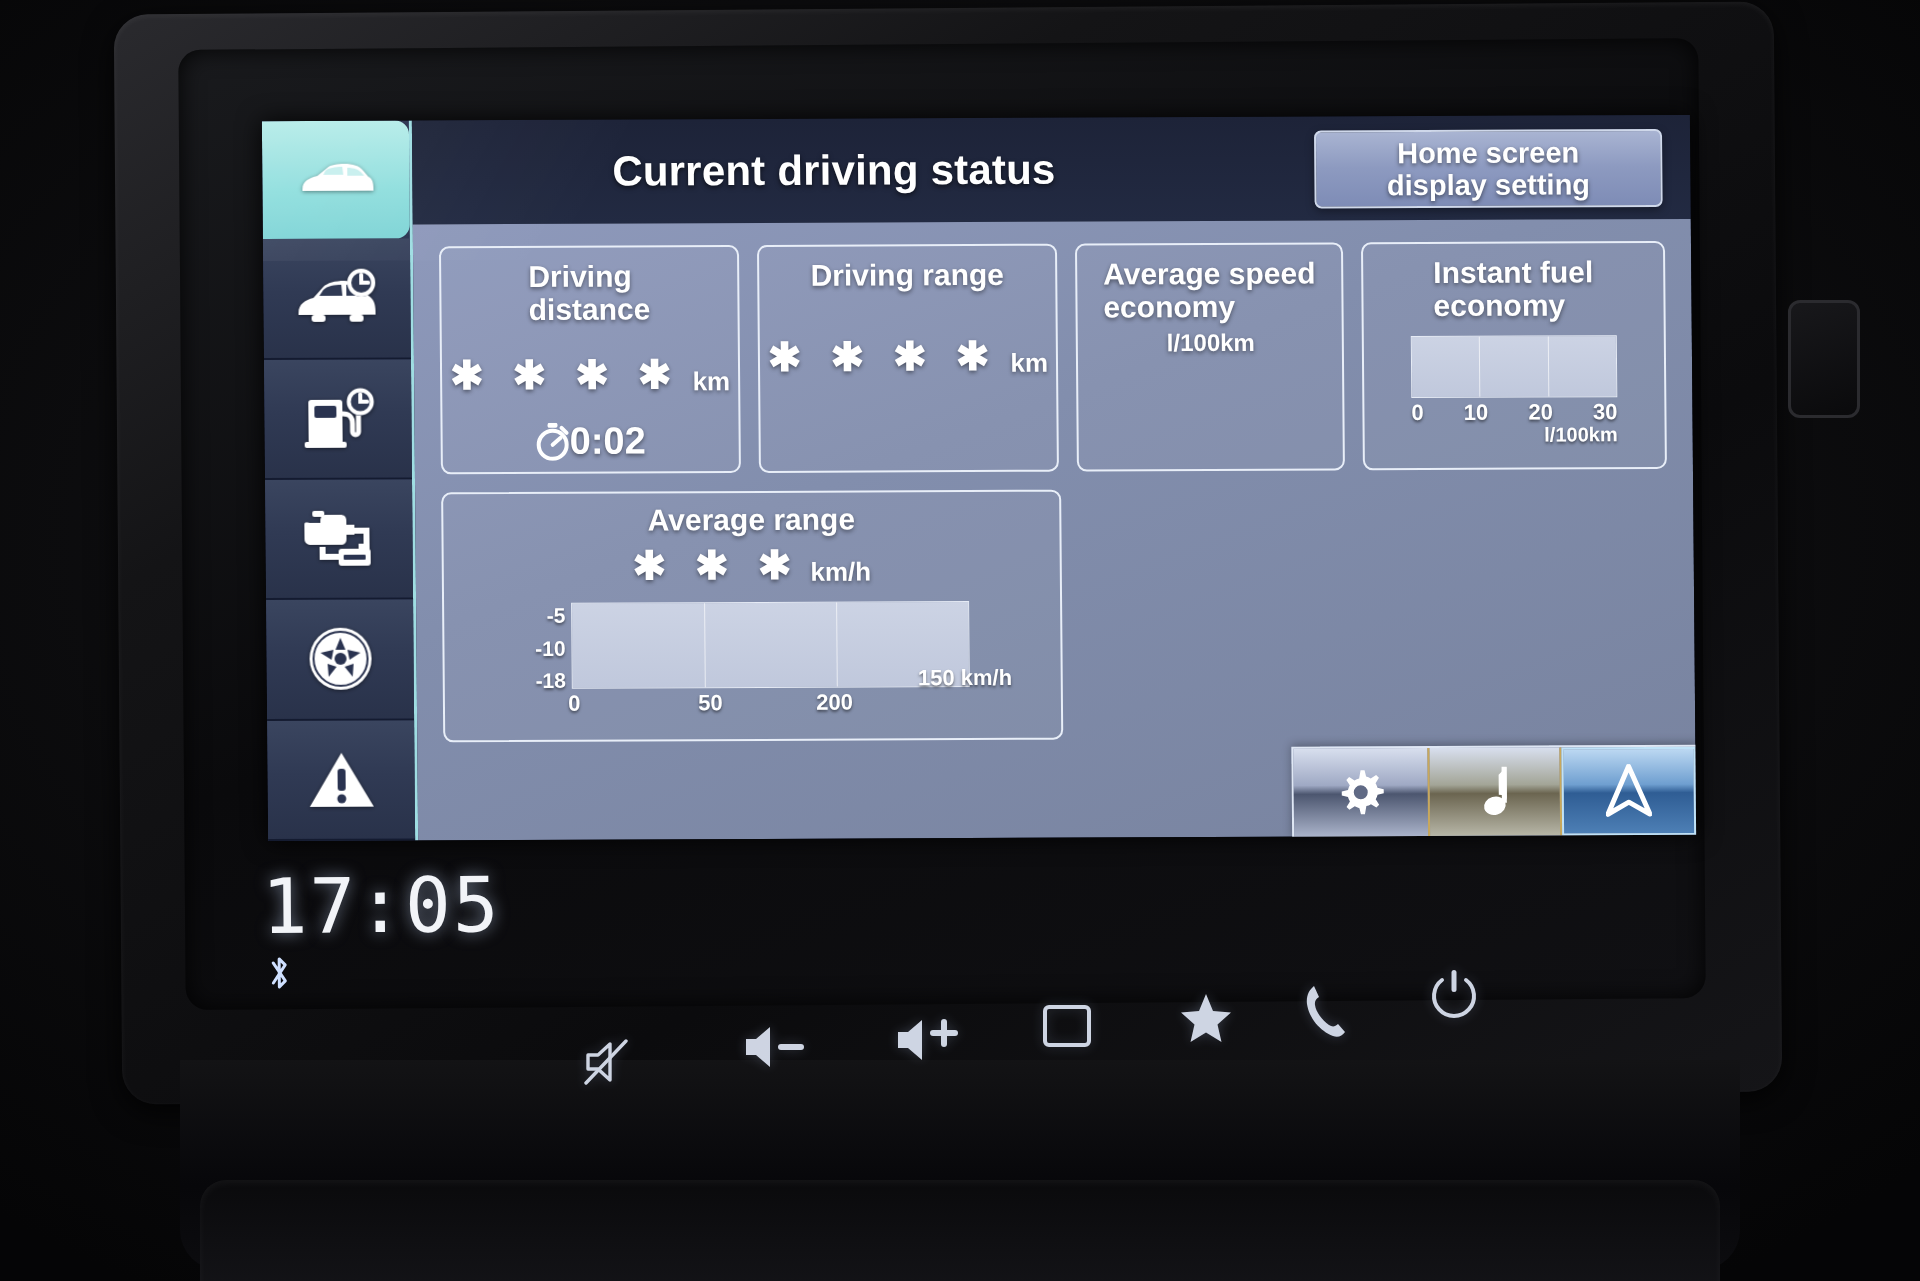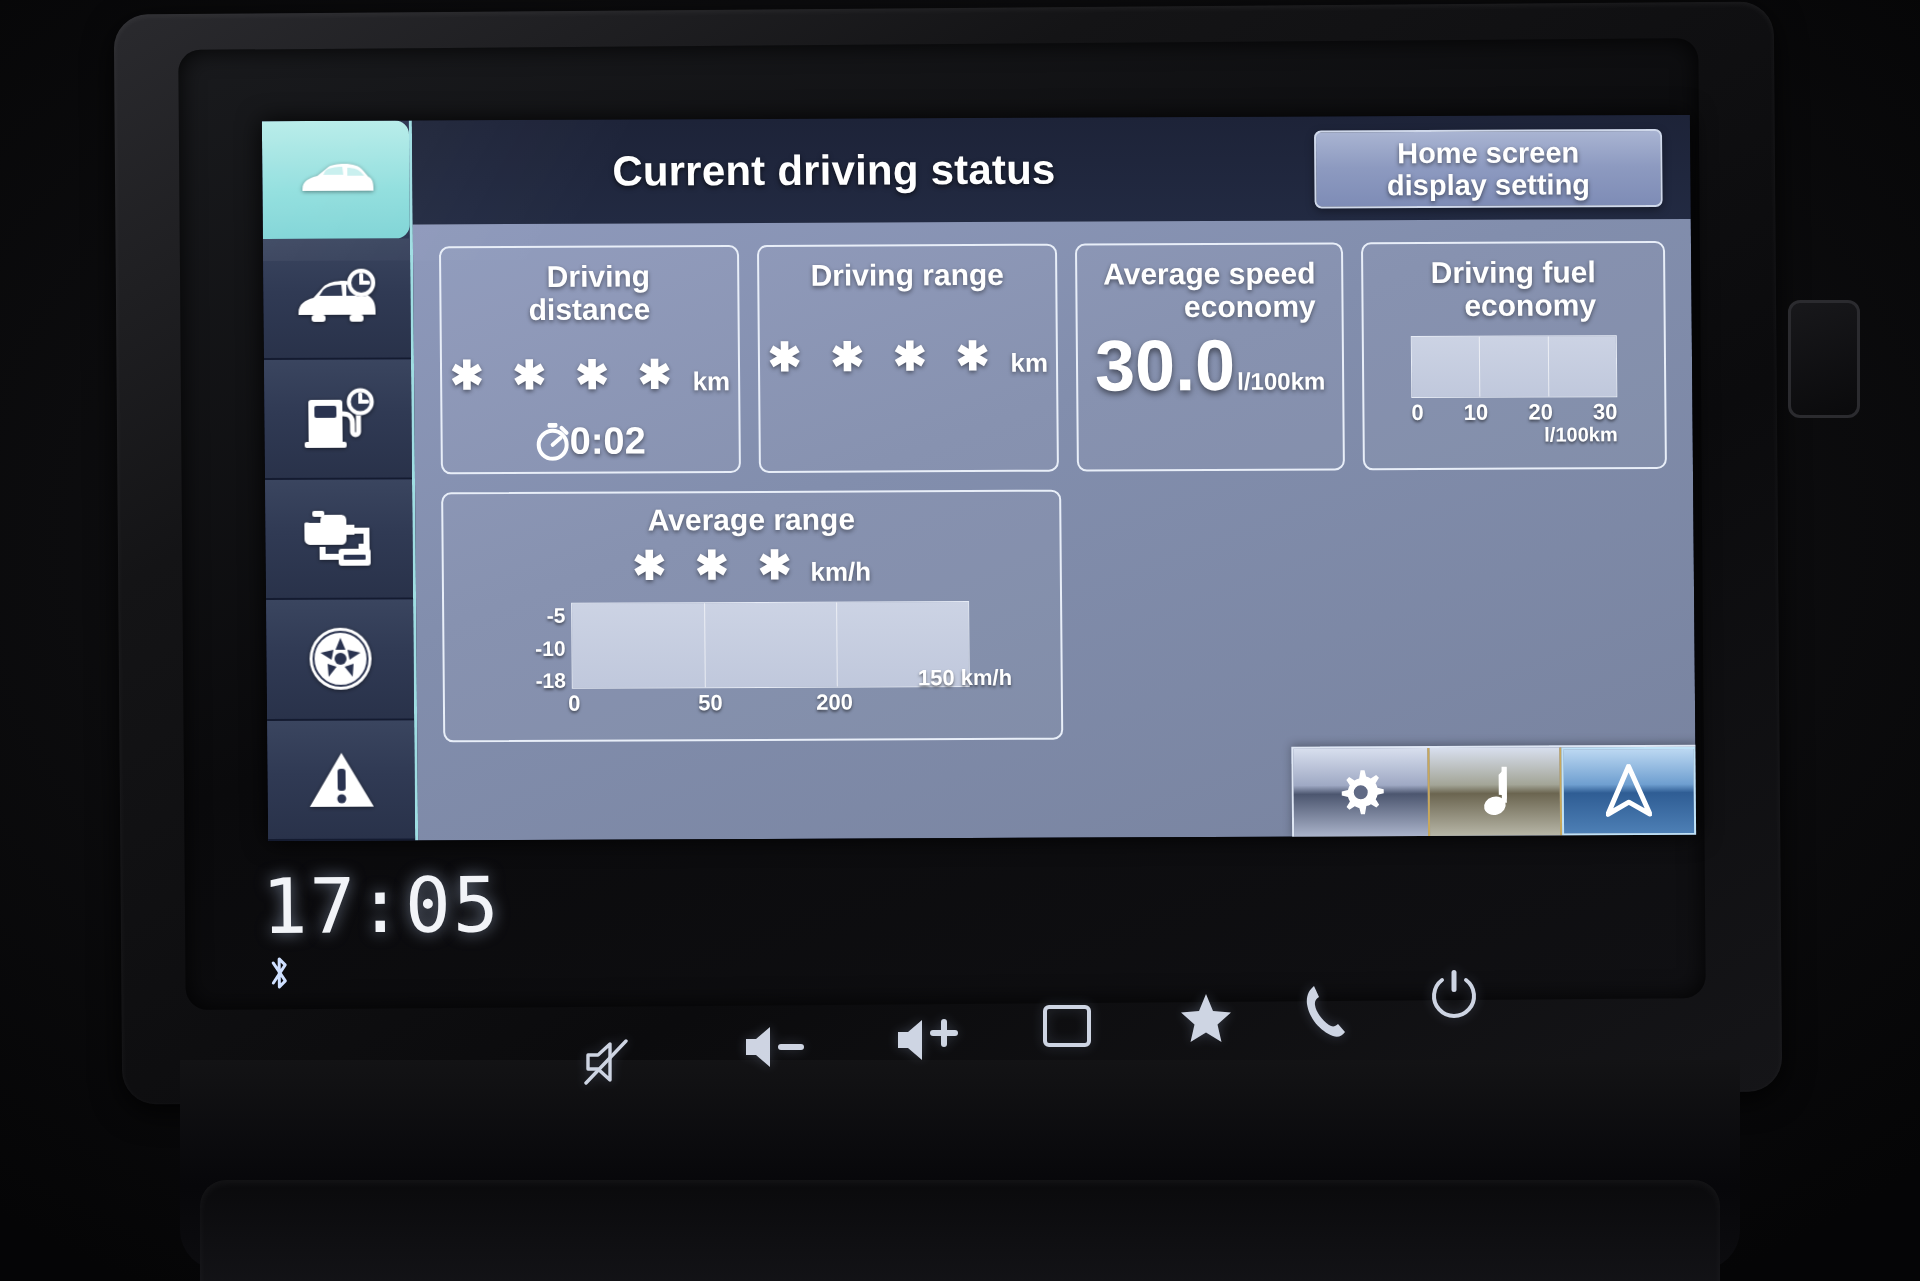--- a/index.html
+++ b/index.html
@@ -126,21 +126,21 @@
   .card {
     border: 2px solid #e8eef8;
     border-radius: 10px;
     background: rgba(255,255,255,0.045);
     position: relative;
     display: flex; flex-direction: column; align-items: center;
     padding-top: 12px;
   }
   .card-title {
     color: #ffffff; font-weight: 700; font-size: 30px;
-    text-align: right; line-height: 1.1;
+    text-align: left; line-height: 1.1;
     text-shadow: 0 2px 4px rgba(0,0,0,0.45);
   }
   .stars {
     color: #ffffff; font-weight: 700; font-size: 40px;
     letter-spacing: 9px;
     text-shadow: 0 2px 4px rgba(0,0,0,0.45);
   }
   .unit {
     color:#ffffff; font-weight:700; font-size:26px;
     text-shadow: 0 2px 4px rgba(0,0,0,0.45);
@@ -374,28 +374,27 @@
                 <span class="unit">km</span>
               </div>
             </div>
 
             <div class="card" id="card-avgfuel">
               <div class="card-title">
                 <span>Average speed</span><br>
                 <span>economy</span>
               </div>
               <div class="bigval-row">
-                <span class="bigval">30.0</span>
                 <span class="bigunit">l/100km</span>
               </div>
             </div>
 
             <div class="card" id="card-instfuel">
               <div class="card-title">
-                <span>Driving fuel</span><br>
+                <span>Instant fuel</span><br>
                 <span>economy</span>
               </div>
               <div class="gauge-wrap">
                 <div class="gauge-bar">
                   <div class="seg"></div>
                   <div class="seg"></div>
                   <div class="seg"></div>
                 </div>
                 <div class="gauge-ticks">
                   <span>0</span>

